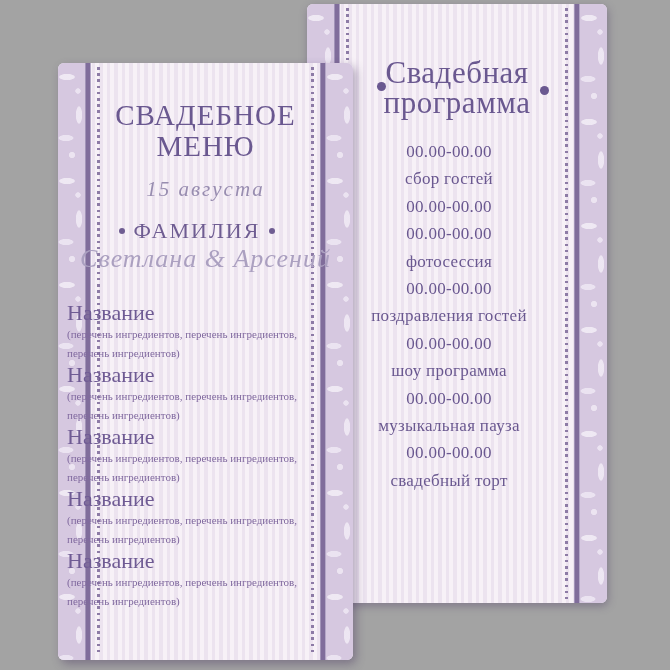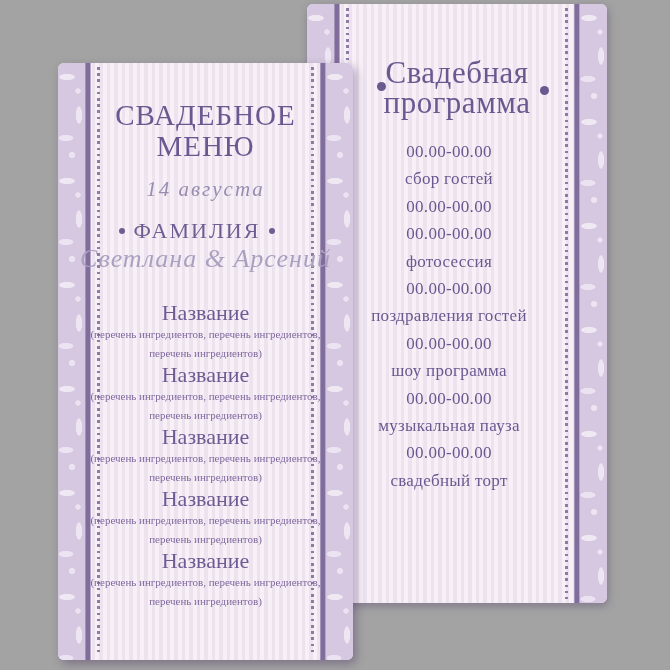--- a/index.html
+++ b/index.html
@@ -49,21 +49,21 @@
   .abs { position:absolute; left:0; right:0; text-align:center; }
   .menu-title  { top:37px;  font-size:29px; line-height:31px; color:#6a5890; letter-spacing:1px; }
   .menu-date   { top:111px; font-size:21px; line-height:30px; font-style:italic; color:#988db0; letter-spacing:2px; }
   .family-row  { position:absolute; top:155px; left:0; right:17px;
                  display:flex; justify-content:center; align-items:center; gap:9px;
                  color:#6f5d92; font-size:22px; line-height:26px; letter-spacing:2px; }
   .family-dot  { width:6px; height:6px; border-radius:50%; background:#6f5d92; flex:0 0 auto; }
   .menu-names  { top:180px; font-size:26px; line-height:32px; font-style:italic;
                  color:#aba0c0; letter-spacing:1px; white-space:nowrap; }
   .menu-list   { position:absolute; top:237px; left:0; right:0; }
-  .menu-item   { height:62px; text-align:center; }
+  .menu-item   { height:62px; text-align:left;padding-left:9px; }
   .dish-name   { font-size:22px; line-height:25px; color:#6f5b94; }
   .ing-line    { font-size:11px; line-height:18.5px; color:#80699f; white-space:nowrap; }
   .program-title { top:54px; font-size:31px; line-height:30px; color:#6a5890; letter-spacing:0.5px; }
   .program-bullet { position:absolute; width:9px; height:9px; border-radius:50%; background:#6a5890; }
   .pb-left  { left:70px; top:78px; }
   .pb-right { right:58px; top:82px; }
   .program-list { position:absolute; top:134px; left:0; right:16px;
                   text-align:center; color:#6a5890; font-size:17px; letter-spacing:0.3px; }
   .program-line { height:27.4px; line-height:27.4px; white-space:nowrap; }
 </style>
@@ -111,21 +111,21 @@
     <div class="vline left"></div>
     <div class="vline right"></div>
     <div class="dotline left"></div>
     <div class="dotline right"></div>
 
     <div class="abs menu-title">
       <div>СВАДЕБНОЕ</div>
       <div>МЕНЮ</div>
     </div>
 
-    <div class="abs menu-date">14 августа</div>
+    <div class="abs menu-date">15 августа</div>
 
     <div class="family-row">
       <span class="family-dot"></span>
       <span>ФАМИЛИЯ</span>
       <span class="family-dot"></span>
     </div>
 
     <div class="abs menu-names">Светлана &amp; Арсений</div>
 
     <div class="menu-list">

